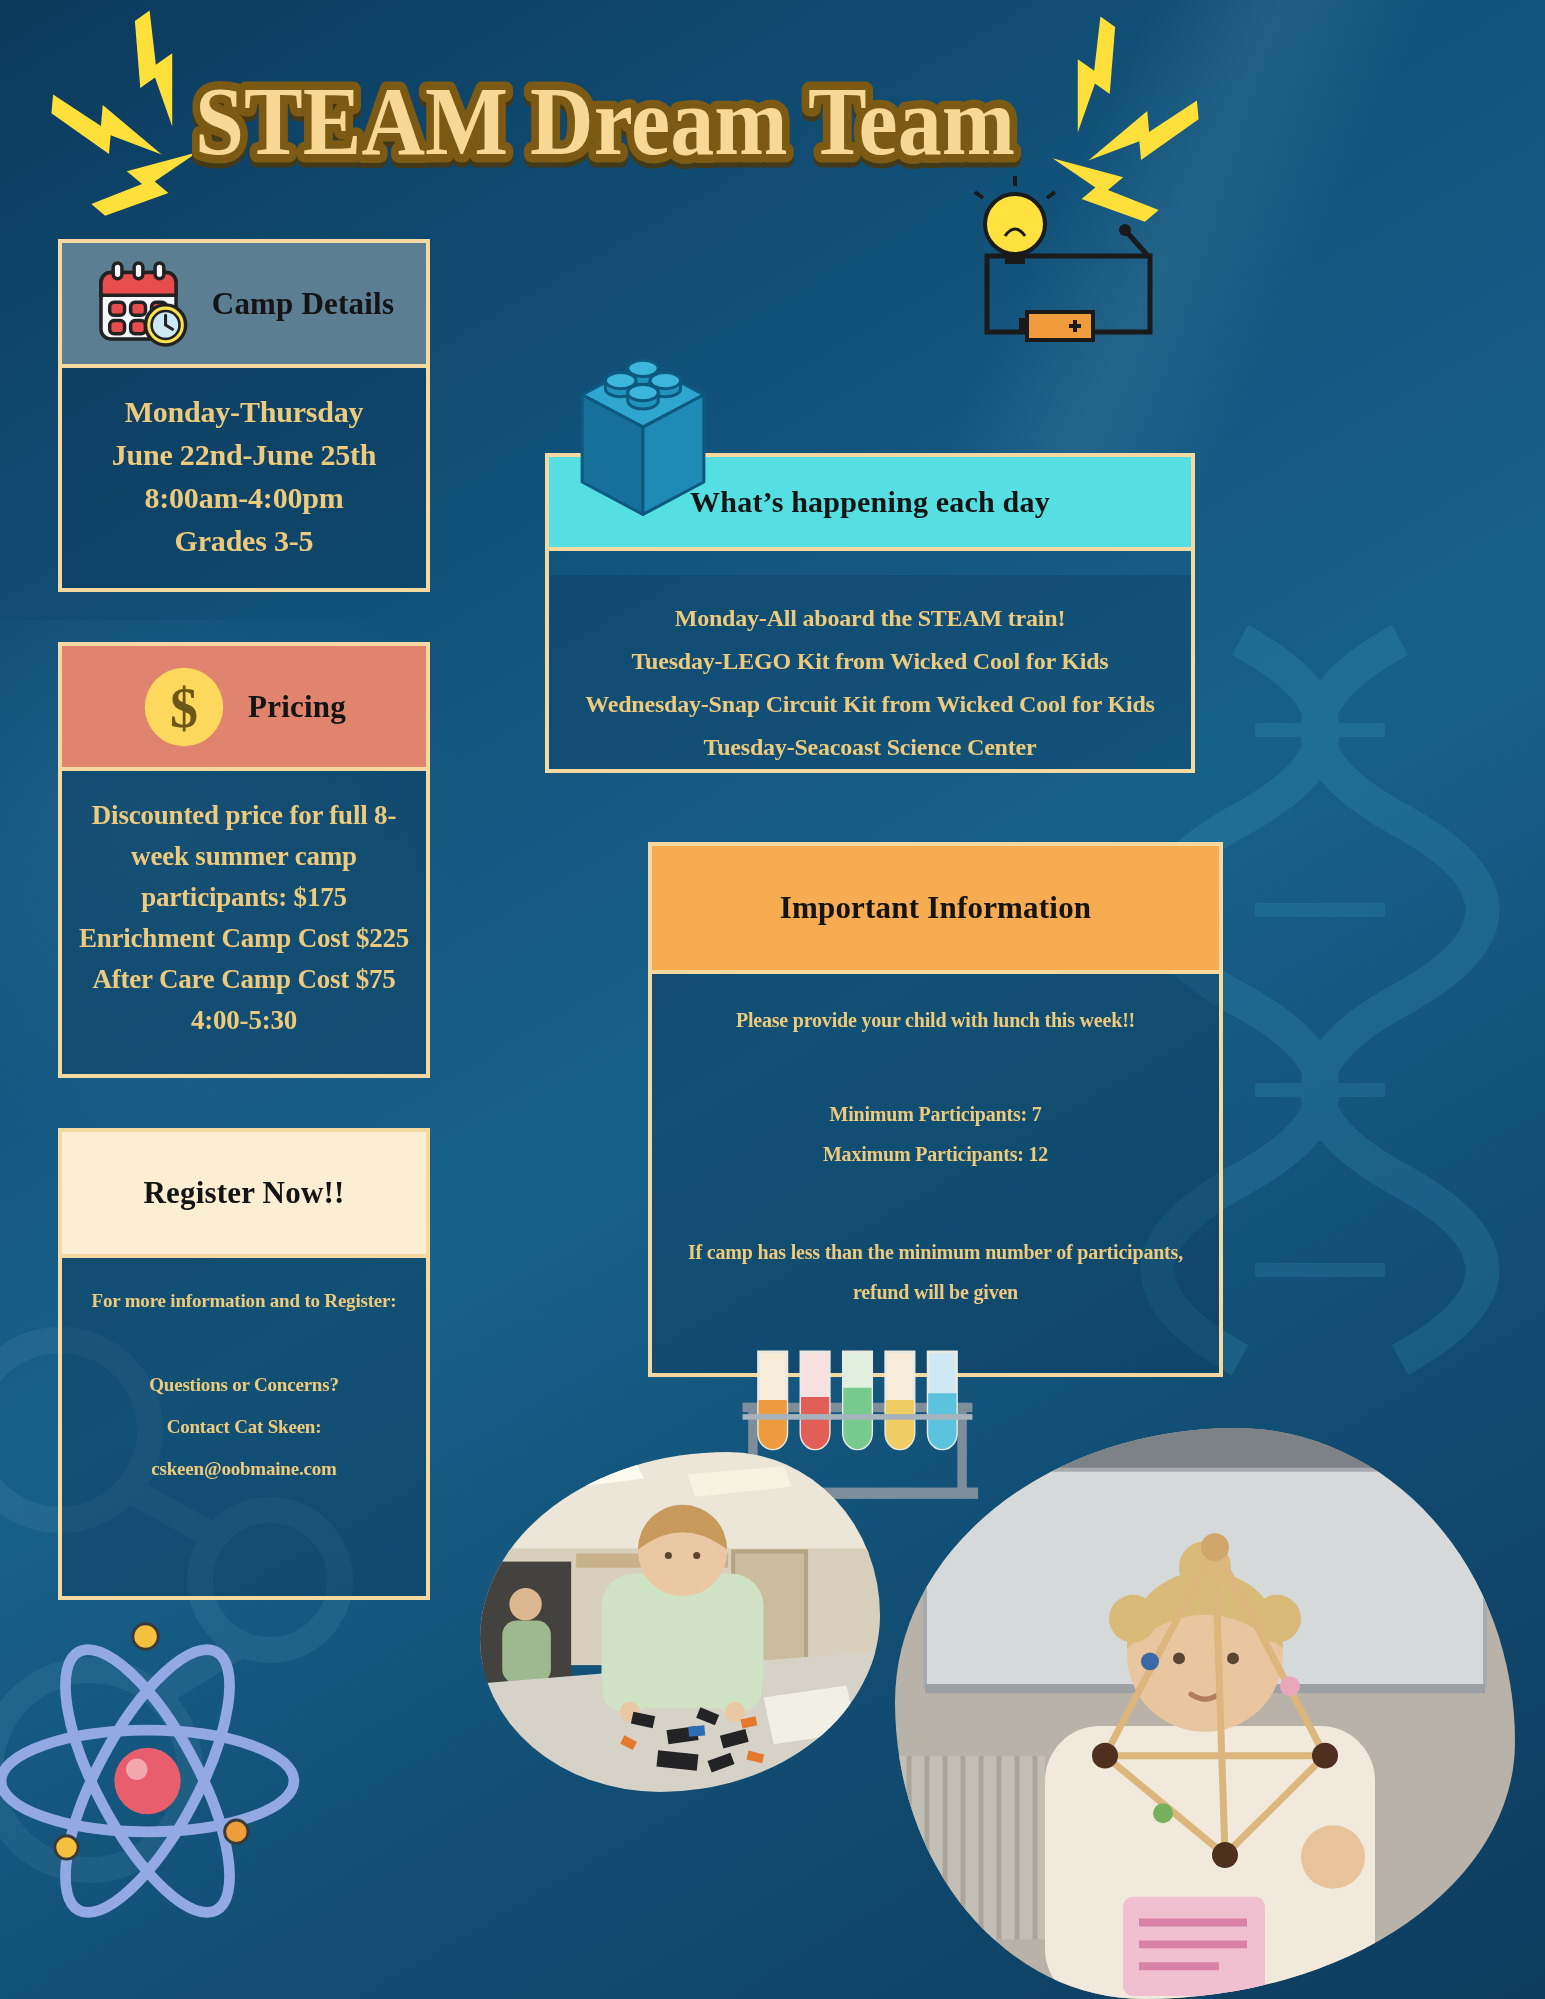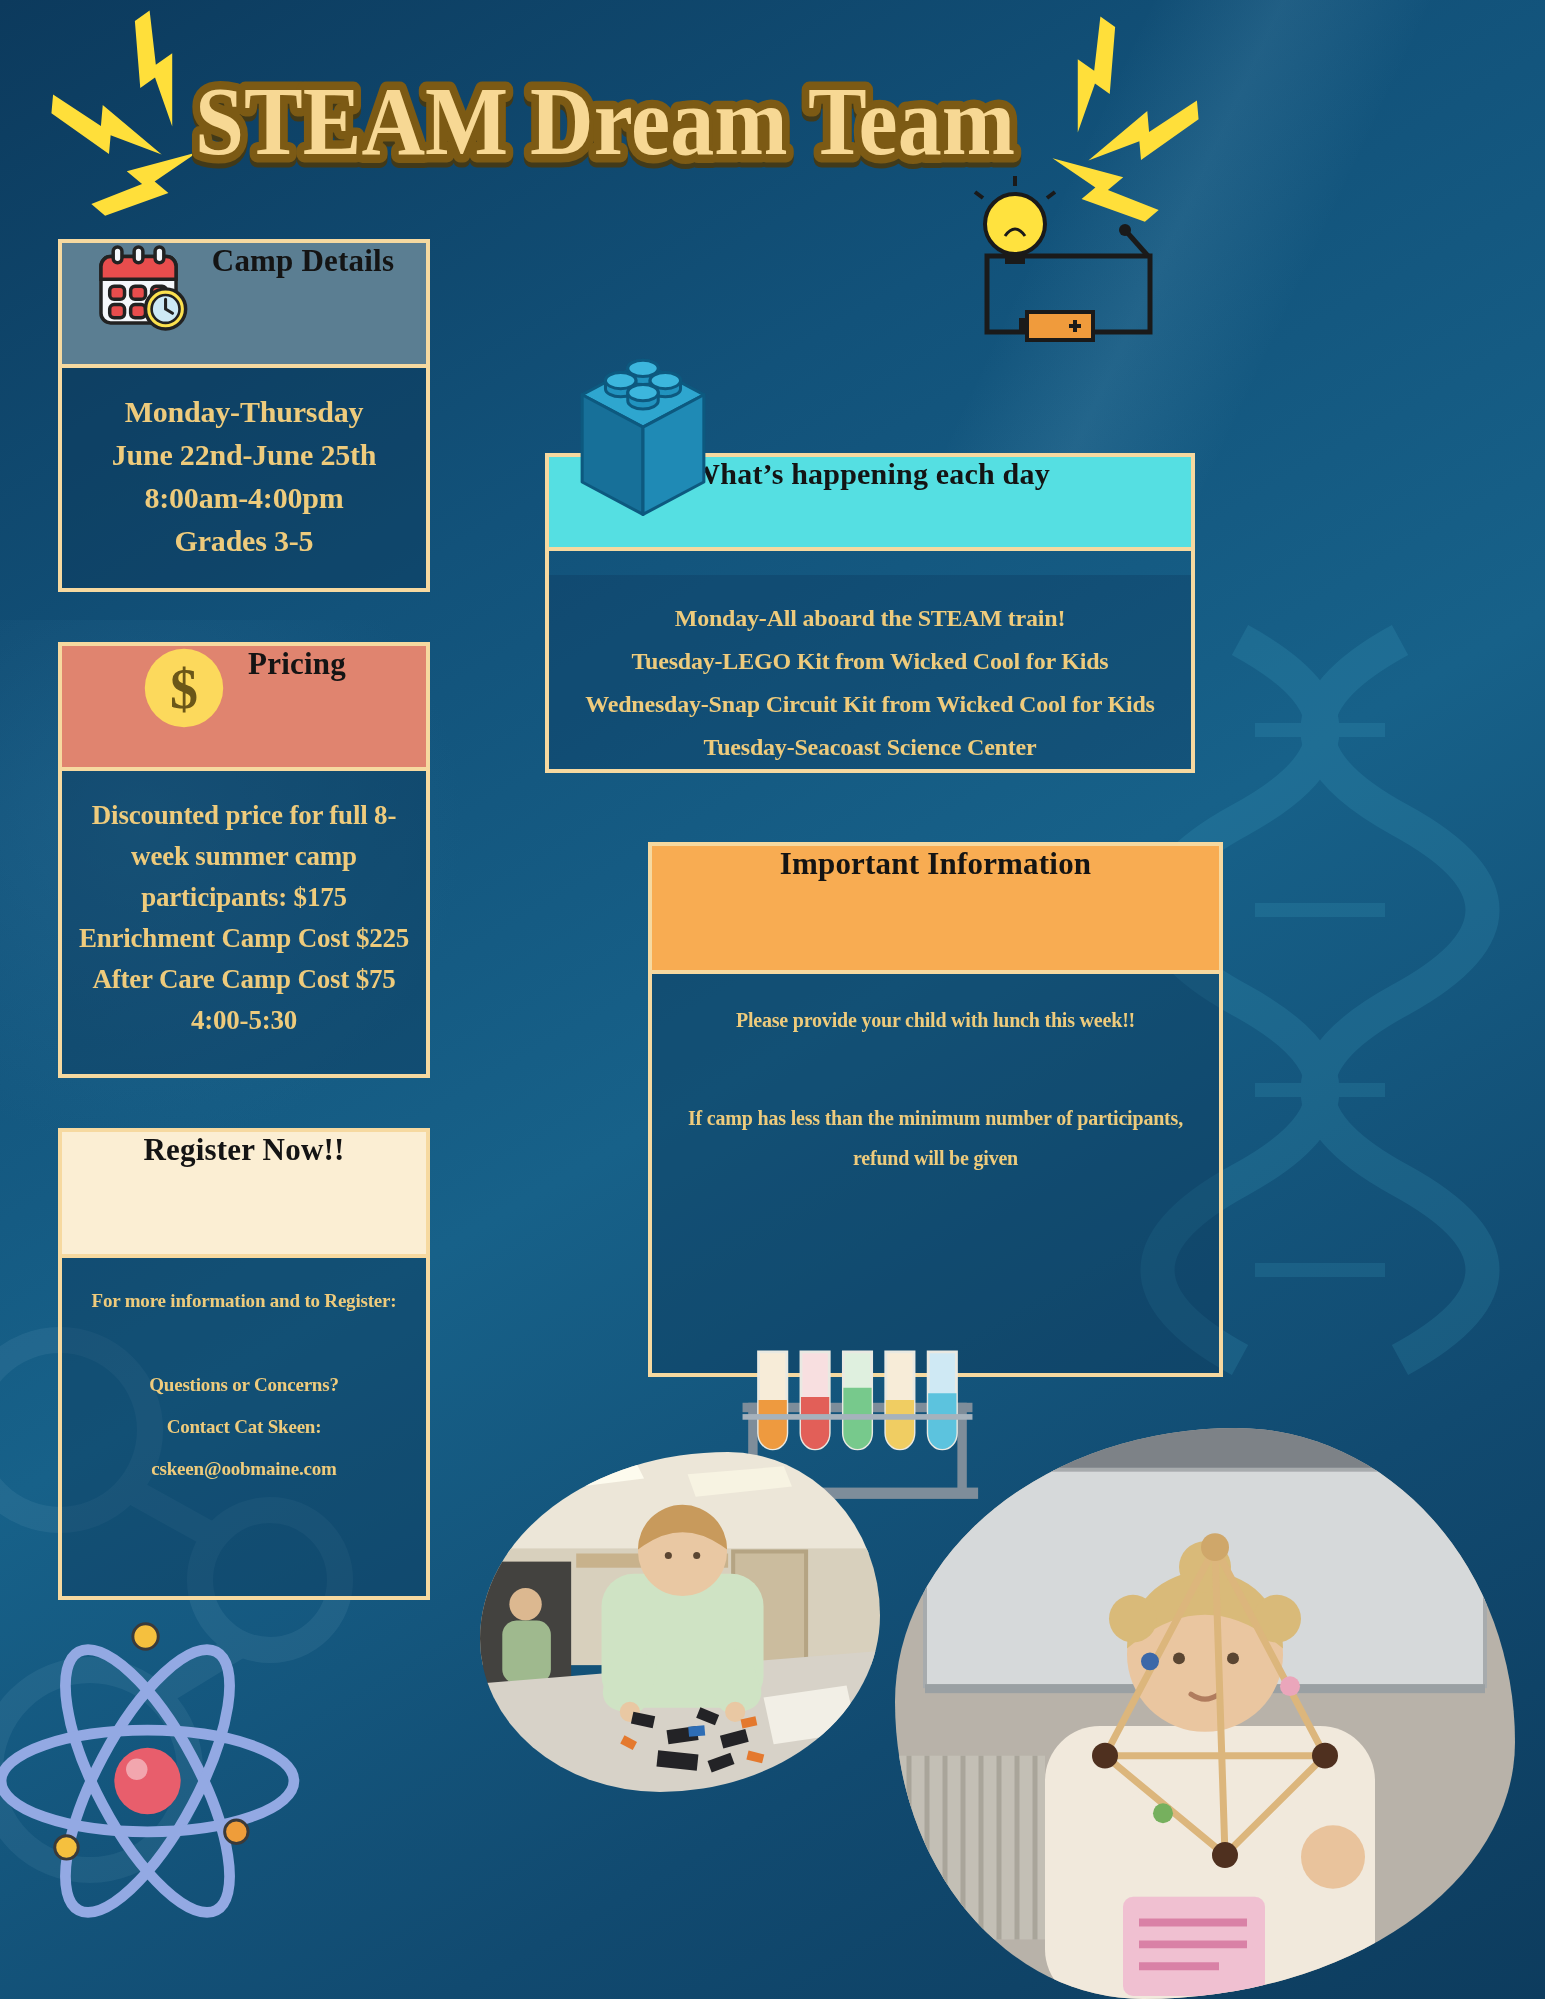--- a/index.html
+++ b/index.html
@@ -6,21 +6,21 @@
   .poster{
     position:relative;width:1545px;height:1999px;overflow:hidden;
     background:linear-gradient(150deg,#0c3a5d 0%,#12527a 28%,#176189 52%,#114a70 78%,#0d3c5e 100%);
     font-family:"Liberation Serif","DejaVu Serif",serif;
   }
   svg{overflow:visible;display:block;}
   .decor{position:absolute;pointer-events:none;}
 
   
   .panel{position:absolute;border:4px solid #f6d9a0;box-sizing:border-box;display:flex;flex-direction:column;}
-  .hd{display:flex;align-items:flex-start;justify-content:center;gap:22px;
+  .hd{display:flex;align-items:center;justify-content:center;gap:22px;
       border-bottom:4px solid #f6d9a0;color:#141414;font-weight:700;flex:0 0 auto;}
   .hd .t{font-size:31px;letter-spacing:.2px;}
   .bd{flex:1 1 auto;background:rgba(13,54,88,.40);color:#eecb7c;font-weight:700;
       text-align:center;letter-spacing:-.2px;}
   .line{white-space:pre-line;}
 
   
   .camp{left:58px;top:239px;width:372px;height:353px;}
   .camp .hd{background:#5b7e92;height:121px;}
   .camp .bd{font-size:30px;line-height:43px;padding-top:22px;}
@@ -197,20 +197,24 @@
       <div class="line">Tuesday-Seacoast Science Center</div>
     </div>
   </section>
 
   <section class="panel important">
     <div class="hd">
       <span class="t">Important Information</span>
     </div>
     <div class="bd">
       <div class="line">Please provide your child with lunch this week!!</div>
+      <div class="grp">
+        <div class="line">Minimum Participants: 7</div>
+        <div class="line">Maximum Participants: 12</div>
+      </div>
       <div class="line refund">If camp has less than the minimum number of participants, refund will be given</div>
     </div>
   </section>
 
   <svg class="icon-bulb" width="190" height="170" viewBox="0 0 190 170">
     <rect x="12" y="78" width="163" height="76" fill="none" stroke="#1a1a1a" stroke-width="5"></rect>
     <path d="M150 52 L173 78" stroke="#1a1a1a" stroke-width="5"></path>
       <circle cx="150" cy="52" r="6" fill="#1a1a1a"></circle>
     <circle cx="40" cy="46" r="30" fill="#ffe23e" stroke="#1a1a1a" stroke-width="4"></circle>
     <path d="M30 58 q10 -14 20 0" fill="none" stroke="#1a1a1a" stroke-width="3"></path>

